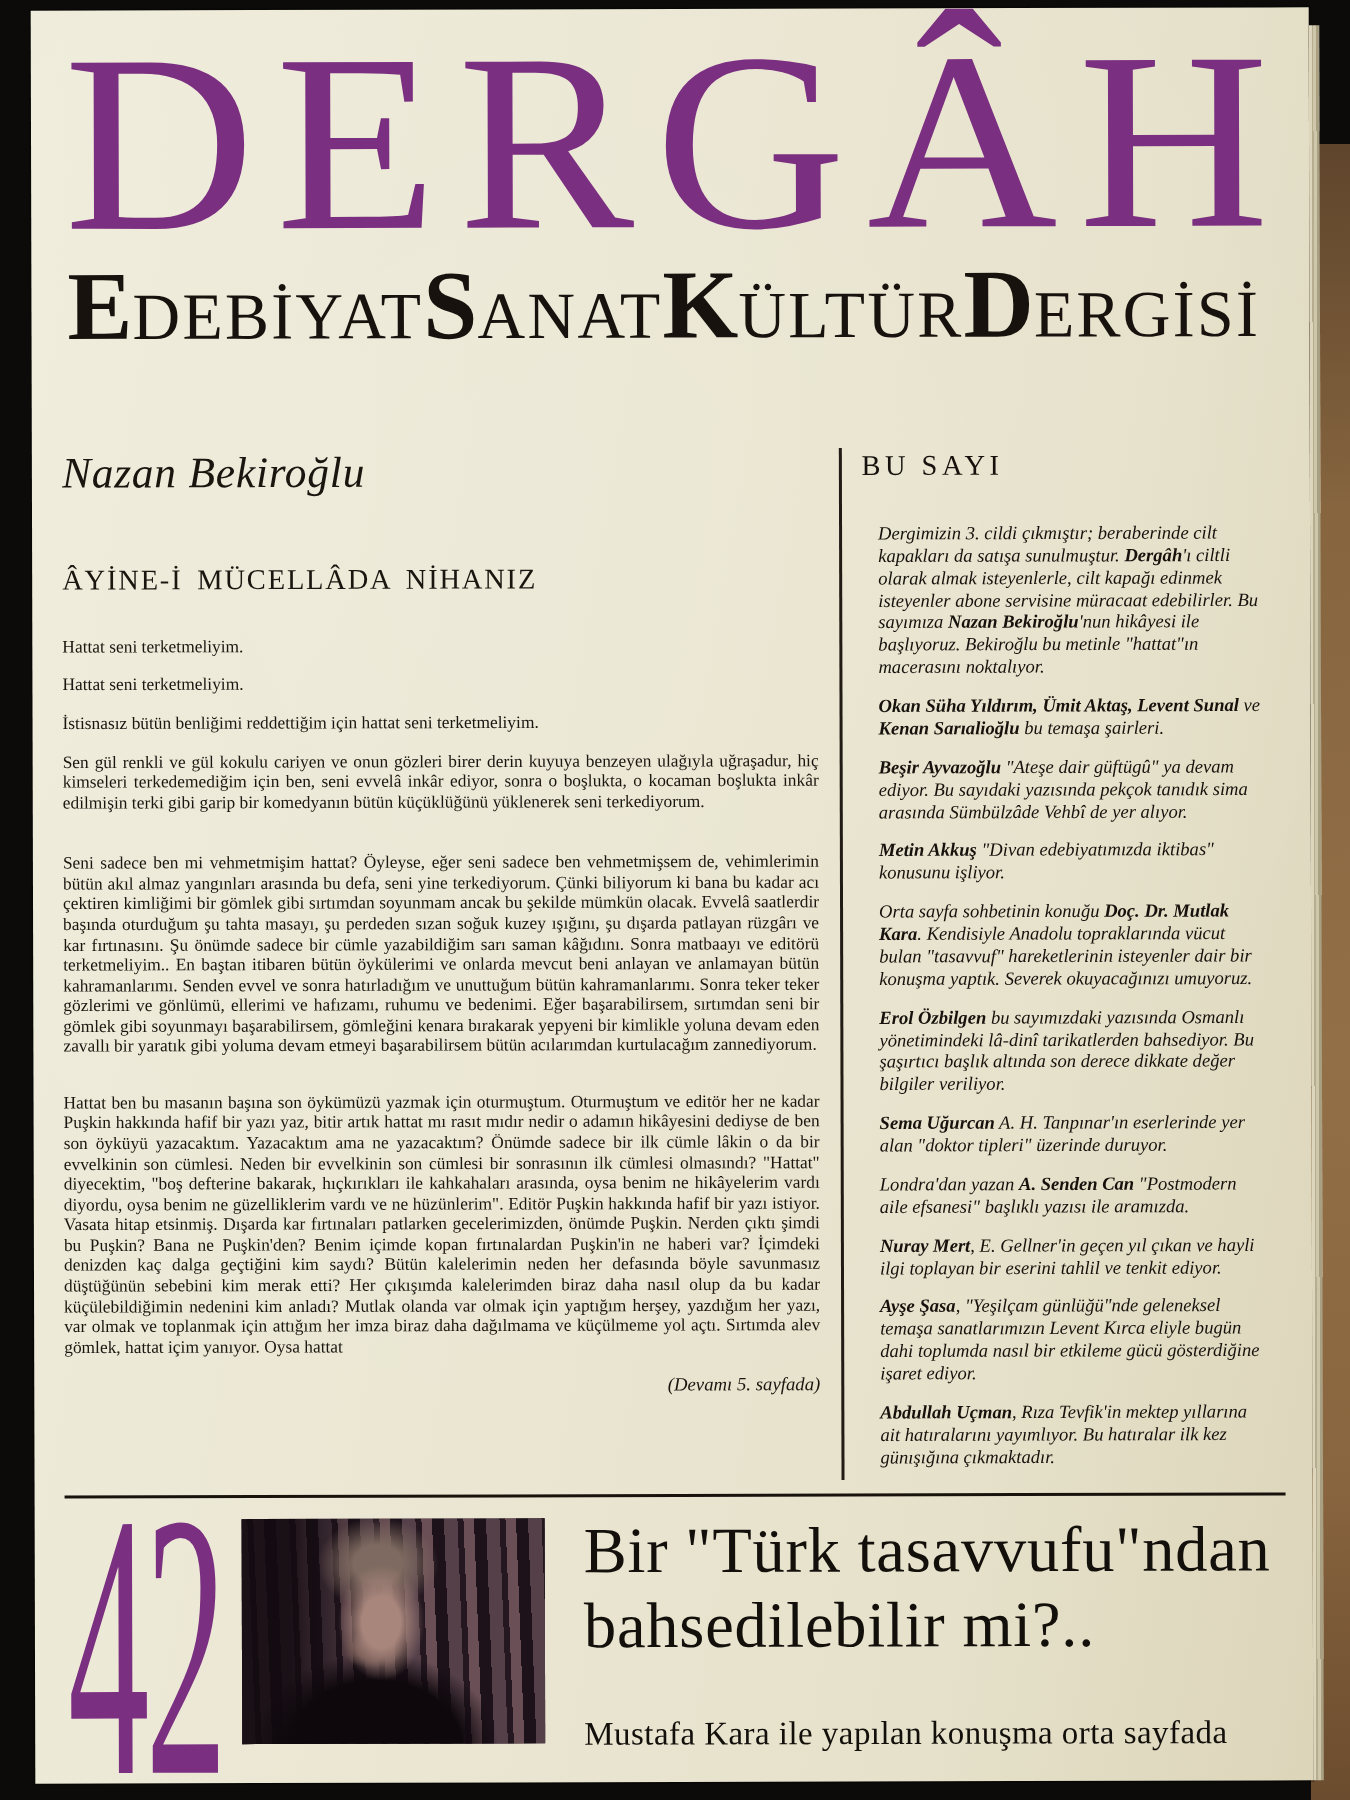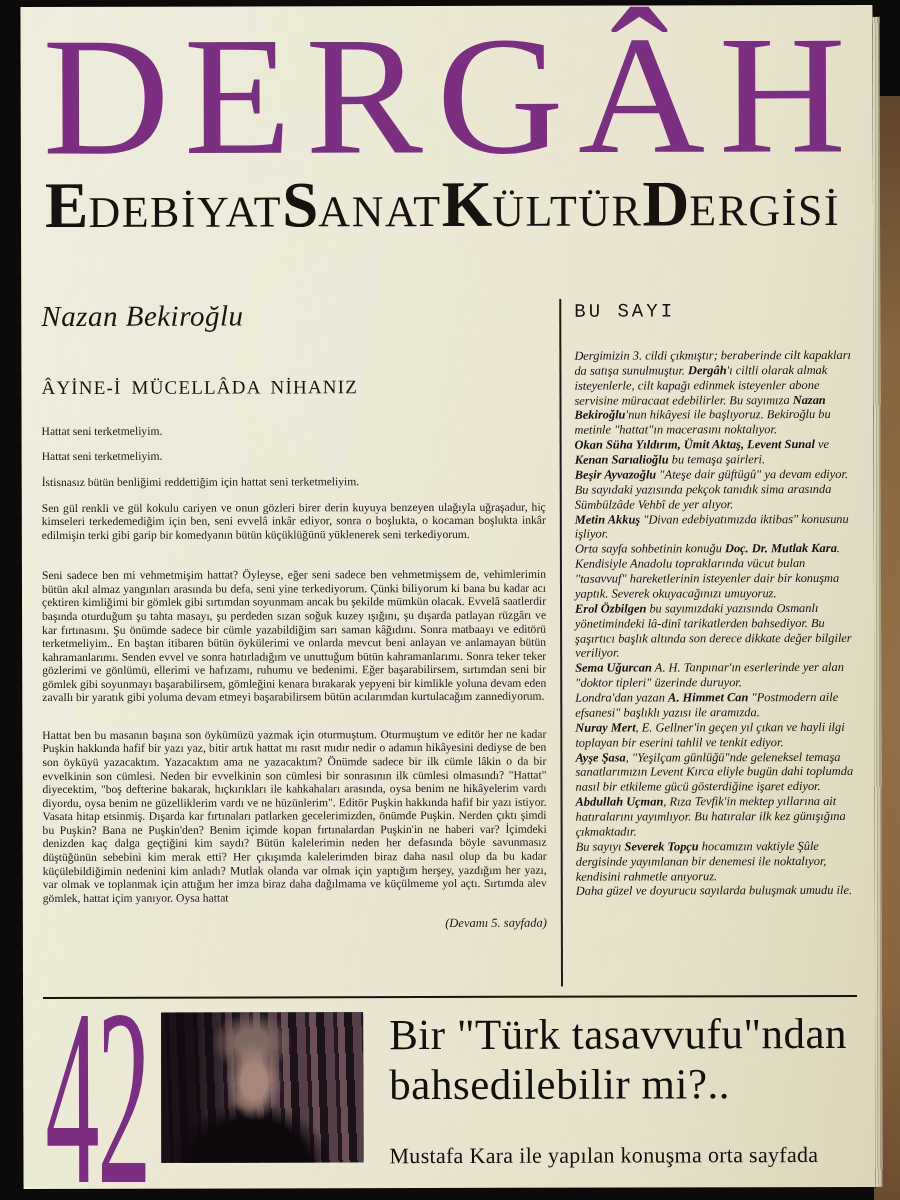--- a/index.html
+++ b/index.html
@@ -56,22 +56,22 @@
   .article-body p{margin:0 0 12px;}
   .article-body p:nth-child(4){margin-bottom:27px;}
   .article-body p:nth-child(5){margin-bottom:24px;}
   .article-body p:nth-child(6){margin-bottom:0;}
   .continuation{font-style:italic;font-size:12.5px;text-align:right;margin-top:12px;color:#1b150f;}
 
   .col-busayi{
     width:296px;flex:0 0 auto;border-left:2px solid #201b15;
     padding-left:13px;box-sizing:border-box;color:#16110c;
   }
-  .busayi-header{font-size:19px;letter-spacing:3px;margin:2px 0 26px;font-family:Liberation Mono, monospace;}
-  .busayi-list p{margin:0;font-style:italic;font-size:12.4px;line-height:1.2;}
+  .busayi-header{font-size:19px;letter-spacing:3px;margin:2px 0 26px;}
+  .busayi-list p{margin:11px;font-style:italic;font-size:12.4px;line-height:1.2;}
   .busayi-list .b{font-weight:700;}
 
   
   .footer{
     border-top:2px solid #17120c;margin-top:9px;padding:10px 0 0 2px;
     display:flex;align-items:flex-start;position:relative;
   }
   .issue-number{
     color:#7b2f80;font-size:252px;line-height:.70;font-weight:400;
     width:112px;flex:0 0 auto;
@@ -124,21 +124,21 @@
     <div class="col-busayi">
       <div class="busayi-header">BU SAYI</div>
       <div class="busayi-list">
           <p><span>Dergimizin 3. cildi çıkmıştır; beraberinde cilt kapakları da satışa sunulmuştur. </span><span class="b">Dergâh</span><span>'ı ciltli olarak almak isteyenlerle, cilt kapağı edinmek isteyenler abone servisine müracaat edebilirler. Bu sayımıza </span><span class="b">Nazan Bekiroğlu</span><span>'nun hikâyesi ile başlıyoruz. Bekiroğlu bu metinle "hattat"ın macerasını noktalıyor.</span></p>
           <p><span class="b">Okan Süha Yıldırım, Ümit Aktaş, Levent Sunal</span><span> ve </span><span class="b">Kenan Sarıalioğlu</span><span> bu temaşa şairleri.</span></p>
           <p><span class="b">Beşir Ayvazoğlu</span><span> "Ateşe dair güftügû" ya devam ediyor. Bu sayıdaki yazısında pekçok tanıdık sima arasında Sümbülzâde Vehbî de yer alıyor.</span></p>
           <p><span class="b">Metin Akkuş</span><span> "Divan edebiyatımızda iktibas" konusunu işliyor.</span></p>
           <p><span>Orta sayfa sohbetinin konuğu </span><span class="b">Doç. Dr. Mutlak Kara</span><span>. Kendisiyle Anadolu topraklarında vücut bulan "tasavvuf" hareketlerinin isteyenler dair bir konuşma yaptık. Severek okuyacağınızı umuyoruz.</span></p>
           <p><span class="b">Erol Özbilgen</span><span> bu sayımızdaki yazısında Osmanlı yönetimindeki lâ-dinî tarikatlerden bahsediyor. Bu şaşırtıcı başlık altında son derece dikkate değer bilgiler veriliyor.</span></p>
           <p><span class="b">Sema Uğurcan</span><span> A. H. Tanpınar'ın eserlerinde yer alan "doktor tipleri" üzerinde duruyor.</span></p>
-          <p><span>Londra'dan yazan </span><span class="b">A. Himmet Can</span><span> "Postmodern aile efsanesi" başlıklı yazısı ile aramızda.</span></p>
+          <p><span>Londra'dan yazan </span><span class="b">A. Senden Can</span><span> "Postmodern aile efsanesi" başlıklı yazısı ile aramızda.</span></p>
           <p><span class="b">Nuray Mert</span><span>, E. Gellner'in geçen yıl çıkan ve hayli ilgi toplayan bir eserini tahlil ve tenkit ediyor.</span></p>
           <p><span class="b">Ayşe Şasa</span><span>, "Yeşilçam günlüğü"nde geleneksel temaşa sanatlarımızın Levent Kırca eliyle bugün dahi toplumda nasıl bir etkileme gücü gösterdiğine işaret ediyor.</span></p>
           <p><span class="b">Abdullah Uçman</span><span>, Rıza Tevfik'in mektep yıllarına ait hatıralarını yayımlıyor. Bu hatıralar ilk kez günışığına çıkmaktadır.</span></p>
           <p><span>Bu sayıyı </span><span class="b">Severek Topçu</span><span> hocamızın vaktiyle Şûle dergisinde yayımlanan bir denemesi ile noktalıyor, kendisini rahmetle anıyoruz.</span></p>
           <p><span>Daha güzel ve doyurucu sayılarda buluşmak umudu ile.</span></p>
         </div>
     </div>
 
   </div>
 

